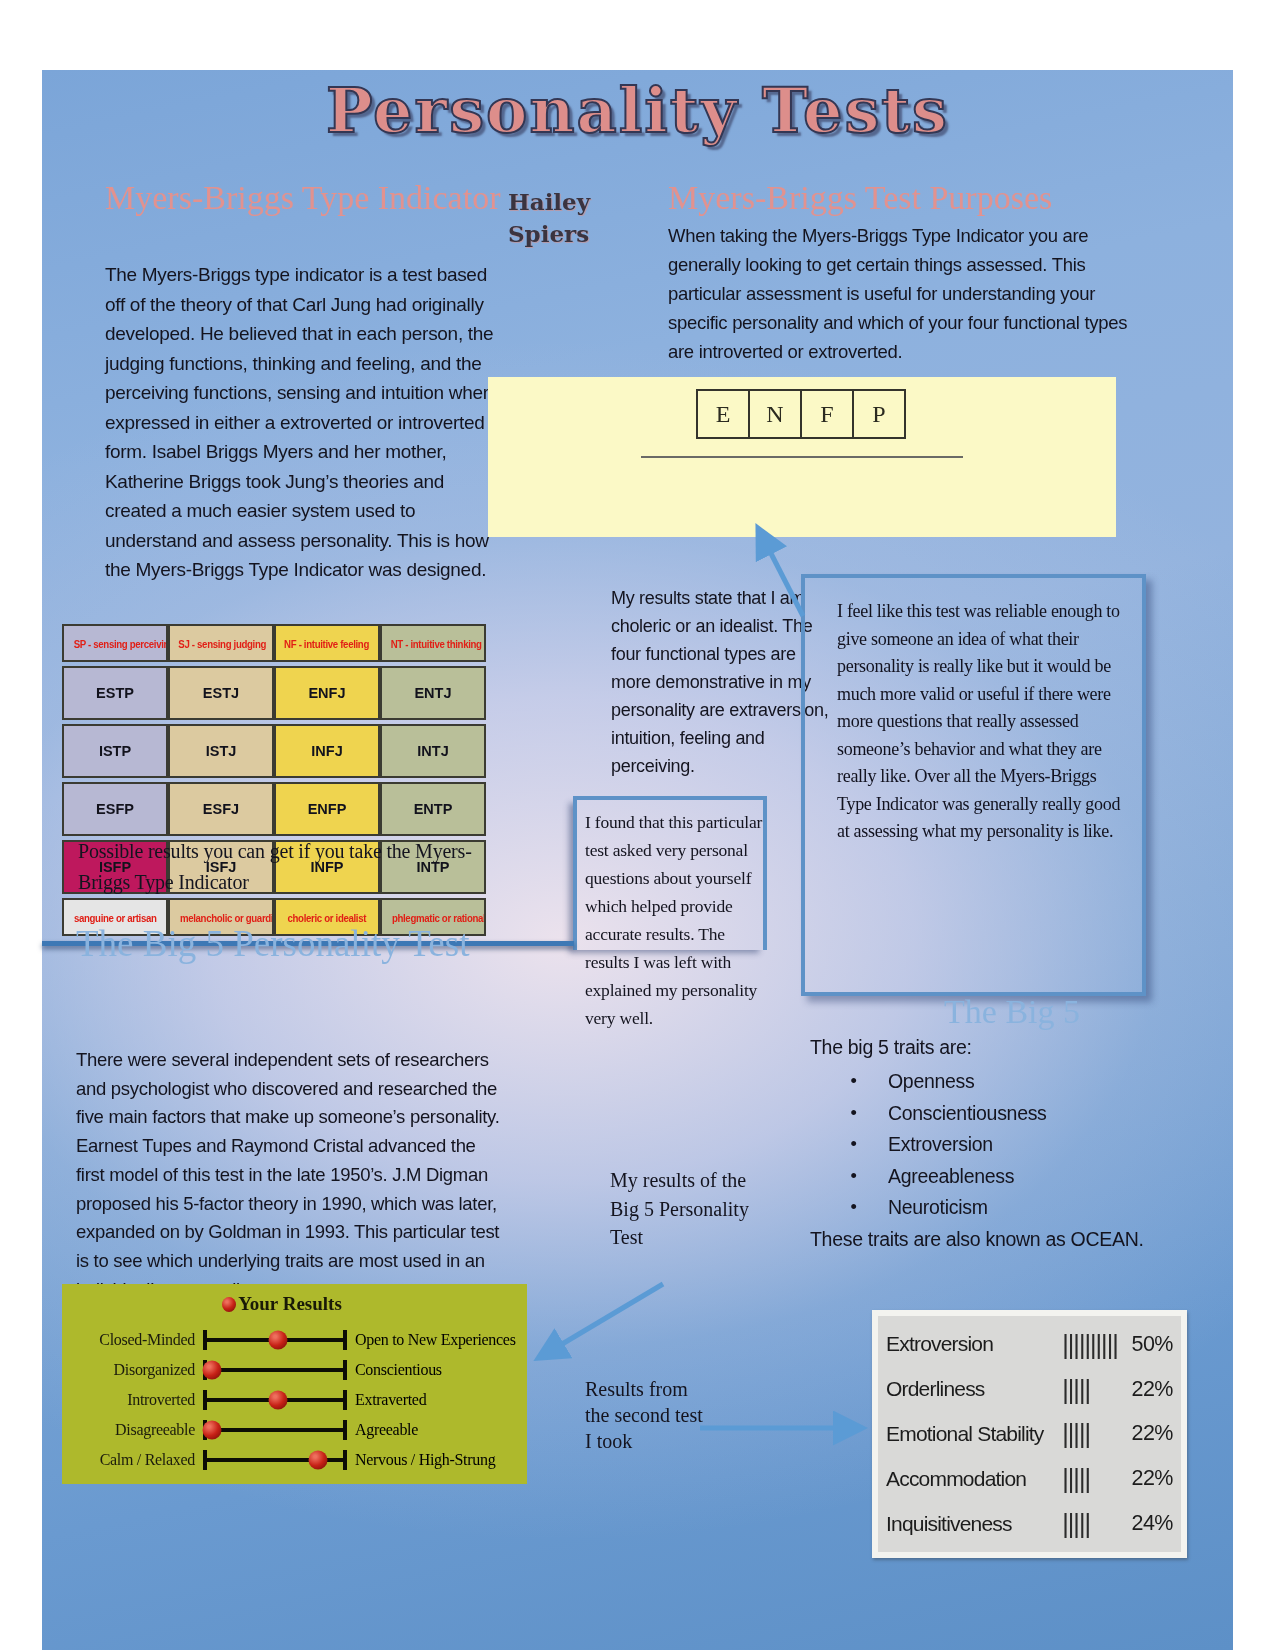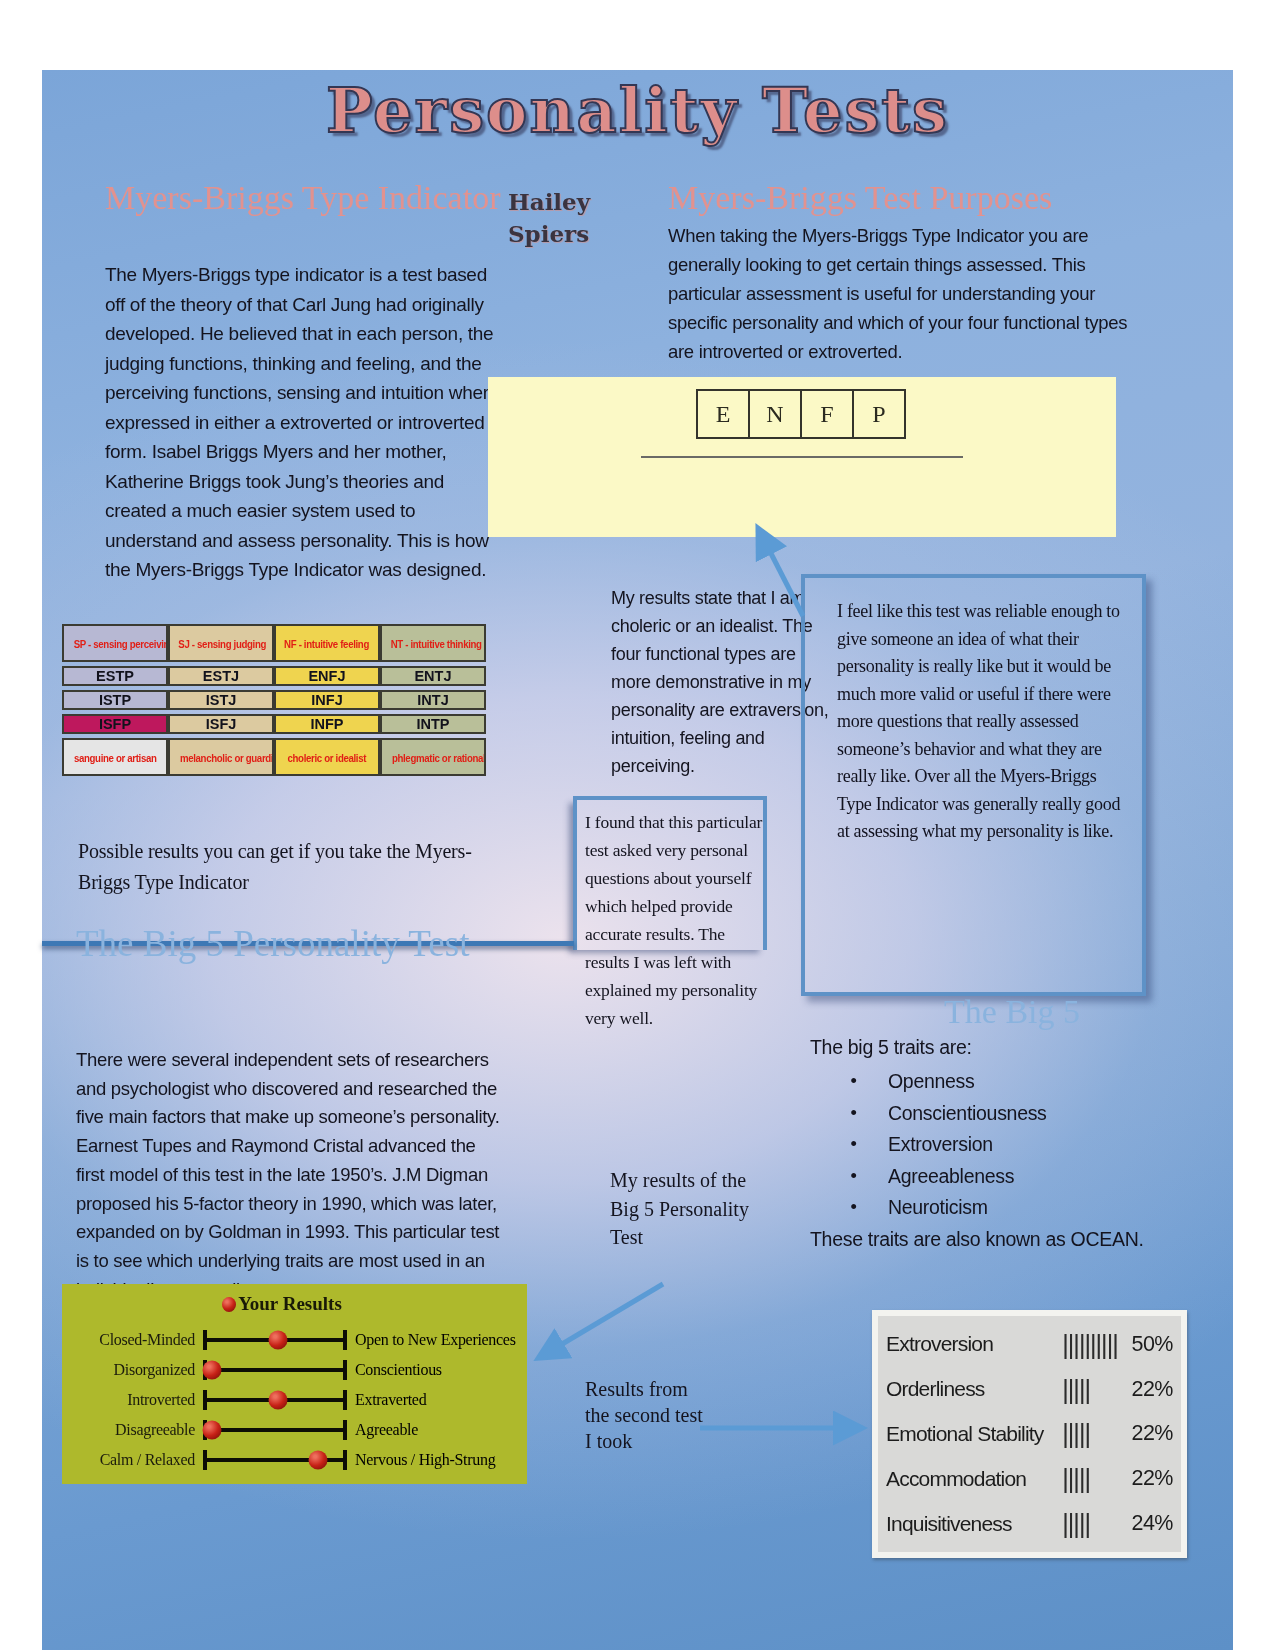--- a/index.html
+++ b/index.html
@@ -35,21 +35,21 @@
     display:flex;align-items:center;justify-content:center;
     font-family:"Liberation Serif",serif;font-size:24px;color:#2b2b20;}
   .lb-line{width:322px;height:2px;background:#6a6a66;margin:17px auto 0;}
   
   .mbti-table{left:62px;top:620px;width:424px;border-collapse:separate;border-spacing:0 4px;table-layout:fixed;}
   .mbti-table td{border:2px solid #3b3b32;text-align:center;vertical-align:middle;overflow:hidden;white-space:nowrap;}
   .mbti-table .t-head td,.mbti-table .t-foot td{padding:8px 0;}
   .mbti-table .t-head span,.mbti-table .t-foot span{
     display:inline-block;font-family:"Liberation Sans",sans-serif;font-weight:bold;
     font-size:11.5px;color:#e11f16;letter-spacing:-0.4px;transform:scaleX(0.84);}
-  .mbti-table .t-type td{padding:0 0;font-family:"Liberation Sans",sans-serif;
+  .mbti-table .t-type td{padding:17px 0;font-family:"Liberation Sans",sans-serif;
     font-weight:bold;font-size:14.5px;color:#12121c;}
   
   .found-box{left:573px;top:796px;width:186px;height:150px;
     border:4px solid #5e92c7;border-bottom:none;box-shadow:-6px 5px 6px -2px rgba(35,55,105,0.45);}
   .reliability-box{left:801px;top:574px;width:295px;height:389px;
     border:4px solid #5e92c7;box-shadow:6px 6px 7px rgba(35,55,105,0.40);
     padding:20px 10px 5px 32px;font-size:18px;line-height:27.5px;letter-spacing:-0.3px;color:#12121f;}
   .divider{left:42px;top:941px;width:532px;height:5px;background:#3d78b5;
     box-shadow:0 3px 5px rgba(25,45,85,0.55);}
   
@@ -133,20 +133,26 @@
       <td style="background-color: rgb(239, 212, 79);">ENFJ</td>
       <td style="background-color: rgb(185, 191, 153);">ENTJ</td>
     </tr>
     <tr class="t-type">
       <td style="background-color: rgb(183, 184, 211);">ISTP</td>
       <td style="background-color: rgb(220, 202, 160);">ISTJ</td>
       <td style="background-color: rgb(239, 212, 79);">INFJ</td>
       <td style="background-color: rgb(185, 191, 153);">INTJ</td>
     </tr>
     <tr class="t-type">
+      <td style="background-color: rgb(183, 184, 211);">ESFP</td>
+      <td style="background-color: rgb(220, 202, 160);">ESFJ</td>
+      <td style="background-color: rgb(239, 212, 79);">ENFP</td>
+      <td style="background-color: rgb(185, 191, 153);">ENTP</td>
+    </tr>
+    <tr class="t-type">
       <td style="background-color: #be185d;">ISFP</td>
       <td style="background-color: rgb(220, 202, 160);">ISFJ</td>
       <td style="background-color: rgb(239, 212, 79);">INFP</td>
       <td style="background-color: rgb(185, 191, 153);">INTP</td>
     </tr>
     <tr class="t-foot">
       <td style="background-color: #e5e5e5; margin-left: 44px;"><span>sanguine or artisan</span></td>
       <td style="background-color: rgb(220, 202, 160);"><span>melancholic or guardian</span></td>
       <td style="background-color: rgb(239, 212, 79);"><span>choleric or idealist</span></td>
       <td style="background-color: rgb(185, 191, 153);"><span>phlegmatic or rationalist</span></td>

